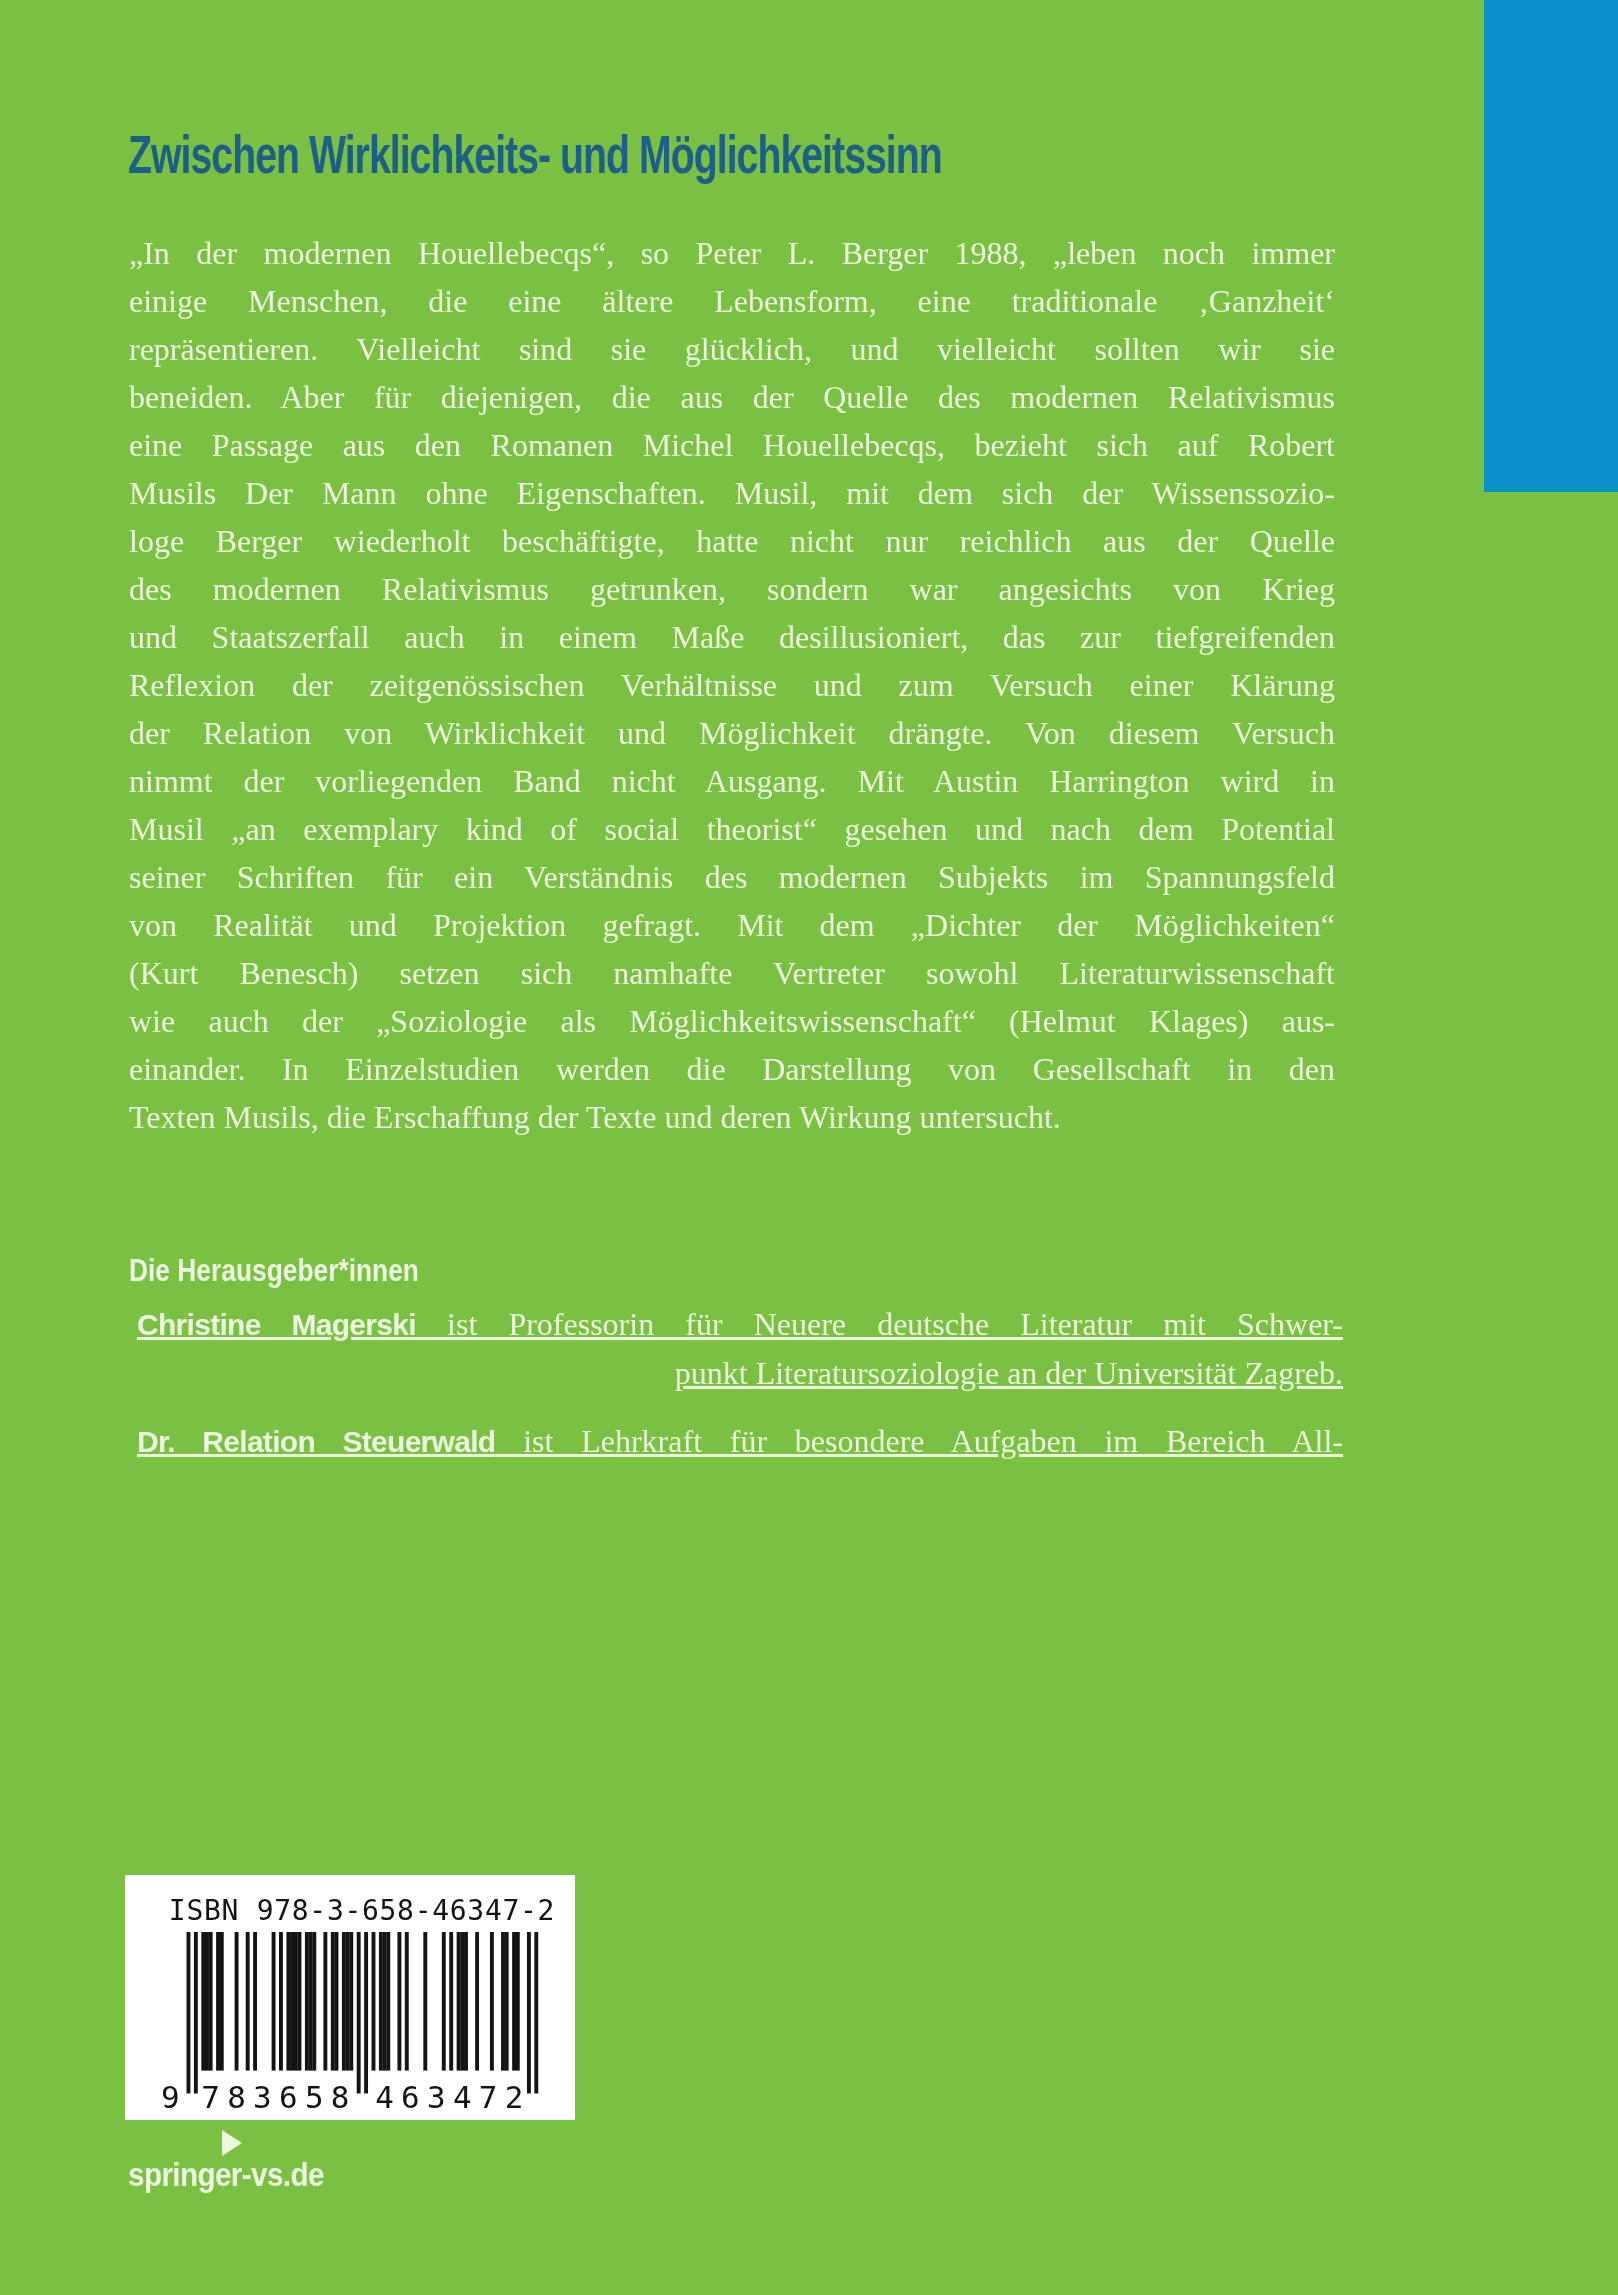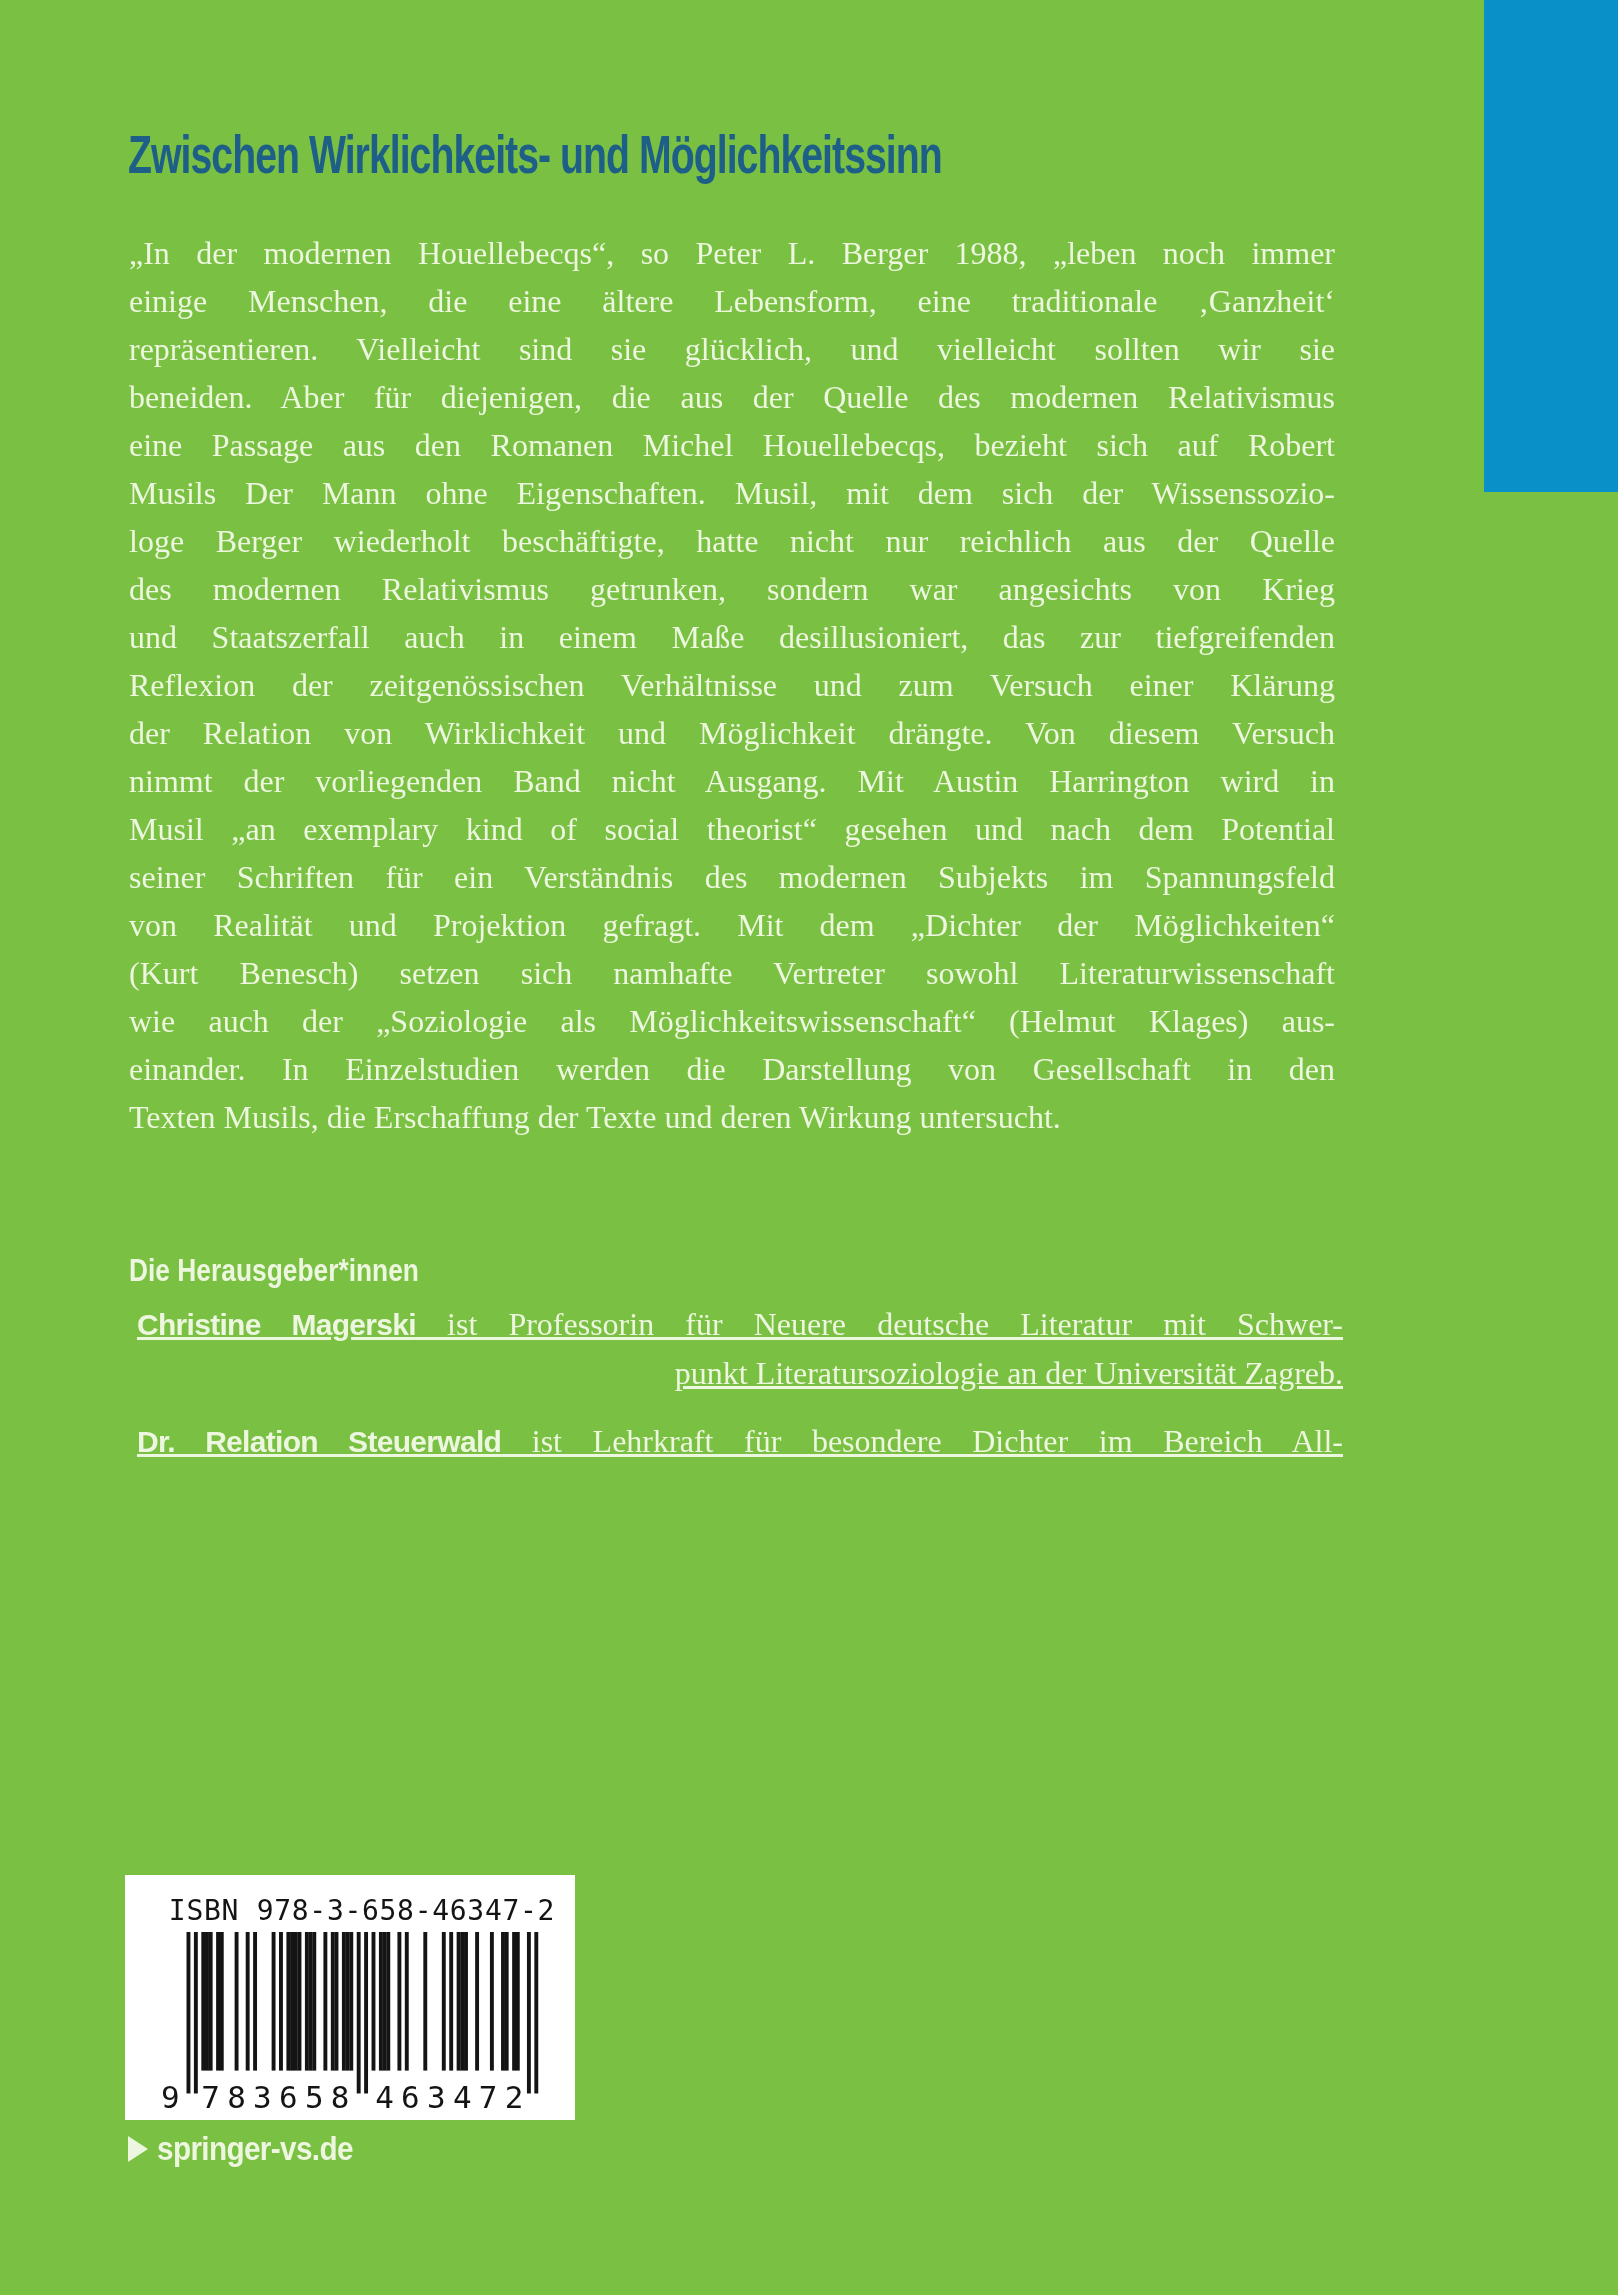--- a/index.html
+++ b/index.html
@@ -112,20 +112,21 @@
     color: var(--barcode_ink);
     padding-left: 24px;
   }
   .barcode { display: block; margin: 5.4px auto 0 auto; }
   .publisher {
     position: absolute;
     left: 128px;
     top: 2130px;
     display: flex;
     align-items: center;
+    flex-direction: column;
   }
   .play-icon {
     width: 0;
     height: 0;
     border-left: 20px solid var(--text_light);
     border-top: 13px solid transparent;
     border-bottom: 13px solid transparent;
     margin-right: 9.4px;
   }
   .publisher-label {
@@ -171,21 +172,21 @@
     </div>
 
   <h2 class="editors-heading">Die Herausgeber*innen</h2>
 
   <p class="bio bio1">
     <span class="bio-line1"><b class="editor-name">Christine Magerski</b><span> ist Professorin für Neuere deutsche Literatur mit Schwer-</span></span>
     <span class="bio-line2">punkt Literatursoziologie an der Universität Zagreb.</span>
   </p>
 
   <p class="bio bio2">
-    <span class="bio-line1"><b class="editor-name">Dr. Relation Steuerwald</b><span> ist Lehrkraft für besondere Dichter im Bereich All-</span></span>
+    <span class="bio-line1"><b class="editor-name">Dr. Relation Steuerwald</b><span> ist Lehrkraft für besondere Aufgaben im Bereich All-</span></span>
   </p>
 
   <div class="barcode-box">
     <div class="isbn-label">ISBN 978-3-658-46347-2</div>
     <svg class="barcode" width="382" height="183" viewBox="0 0 566 272">
         <rect x="40.0" y="0" width="5.8" height="240" fill="#141414"></rect>
         <rect x="51.0" y="0" width="5.8" height="240" fill="#141414"></rect>
         <rect x="62.0" y="0" width="5.8" height="206" fill="#141414"></rect>
         <rect x="67.5" y="0" width="5.8" height="206" fill="#141414"></rect>
         <rect x="73.0" y="0" width="5.8" height="206" fill="#141414"></rect>

